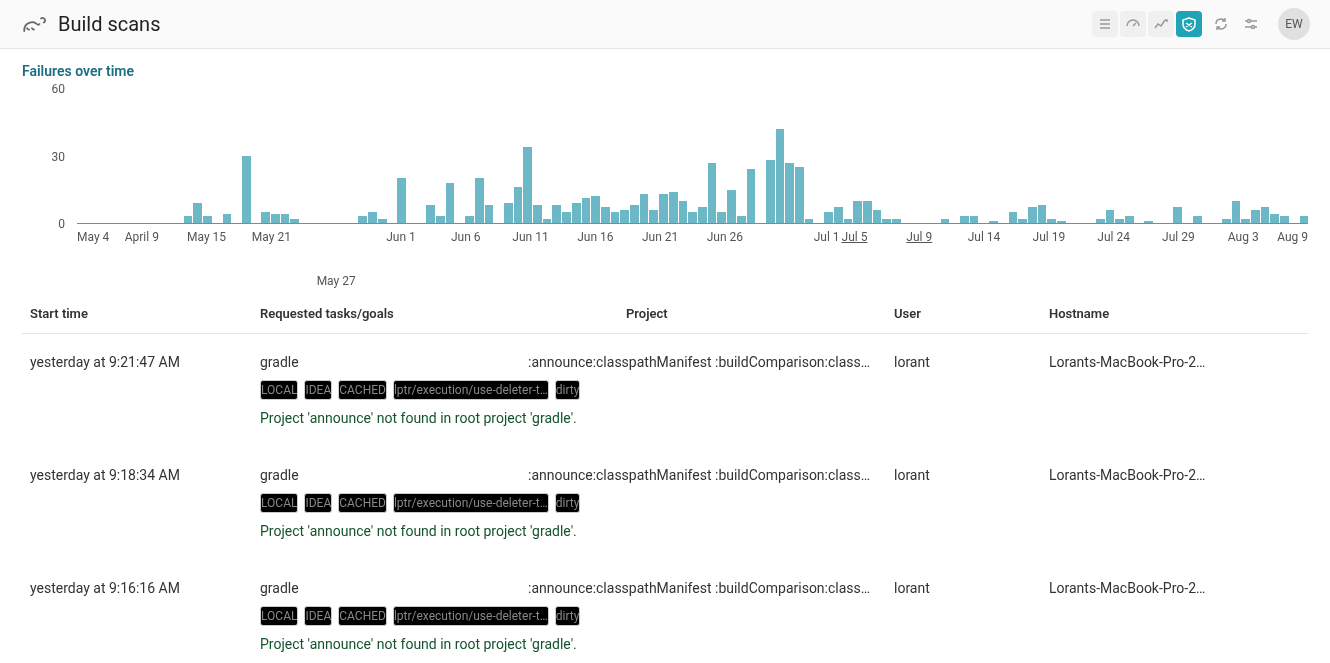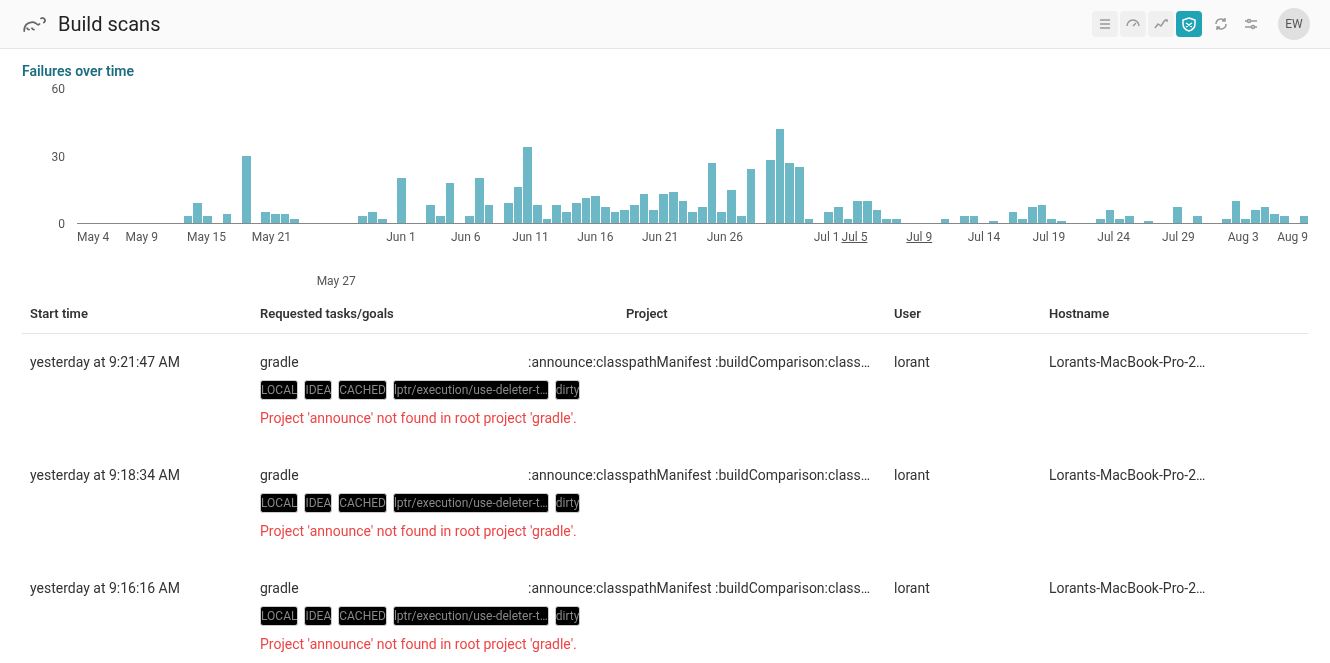--- a/index.html
+++ b/index.html
@@ -178,21 +178,21 @@
     padding: 2px 0;
     background: #000000;
     white-space: nowrap;
     overflow: hidden;
     text-overflow: ellipsis;
     max-width: 170px;
   }
   .err-line {
     margin-left: 230px;
     font-size: 14px;
-    color: #ef4444;
+    color: #14532d;
   }
 </style>
 </head>
 <body>
 
 <div class="header">
   <div class="header-left">
     <span class="logo">
       <svg viewBox="0 0 40 40" width="28" height="28">
           <path fill="none" stroke="#666" stroke-width="2.5" stroke-linecap="round" d="M6 30 q0-10 8-12 q6-2 10 2 q2 2 4 0 M30 12 q3-2 5 1 q2 3-1 5 M10 26 q1 2 3 2 M17 26 q1 2 3 2"></path>
@@ -372,21 +372,21 @@
         <div class="bar" style="height: 3.33333%;"></div>
         <div class="bar" style="height: 10%;"></div>
         <div class="bar" style="height: 11.6667%;"></div>
         <div class="bar" style="height: 6.66667%;"></div>
         <div class="bar" style="height: 5%;"></div>
         <div class="bar" style="height: 0%;"></div>
         <div class="bar" style="height: 5%;"></div>
       </div>
     <div class="x-axis" id="x-axis">
         <div class="x-tick" style="left: 0%; transform: translateX(0px);">May 4</div>
-        <div class="x-tick" style="left: 5.26316%;">May 9</div>
+        <div class="x-tick" style="left: 5.26316%;">April 9</div>
         <div class="x-tick" style="left: 10.5263%;">May 15</div>
         <div class="x-tick" style="left: 15.7895%;">May 21</div>
         <div class="x-tick" style="left: 21.0526%; margin-top: 44px;">May 27</div>
         <div class="x-tick" style="left: 26.3158%;">Jun 1</div>
         <div class="x-tick" style="left: 31.5789%;">Jun 6</div>
         <div class="x-tick" style="left: 36.8421%;">Jun 11</div>
         <div class="x-tick" style="left: 42.1053%;">Jun 16</div>
         <div class="x-tick" style="left: 47.3684%;">Jun 21</div>
         <div class="x-tick" style="left: 52.6316%;">Jun 26</div>
         <div class="x-tick" style="left: 57.8947%; margin-left: 37px;">Jul 1</div>

